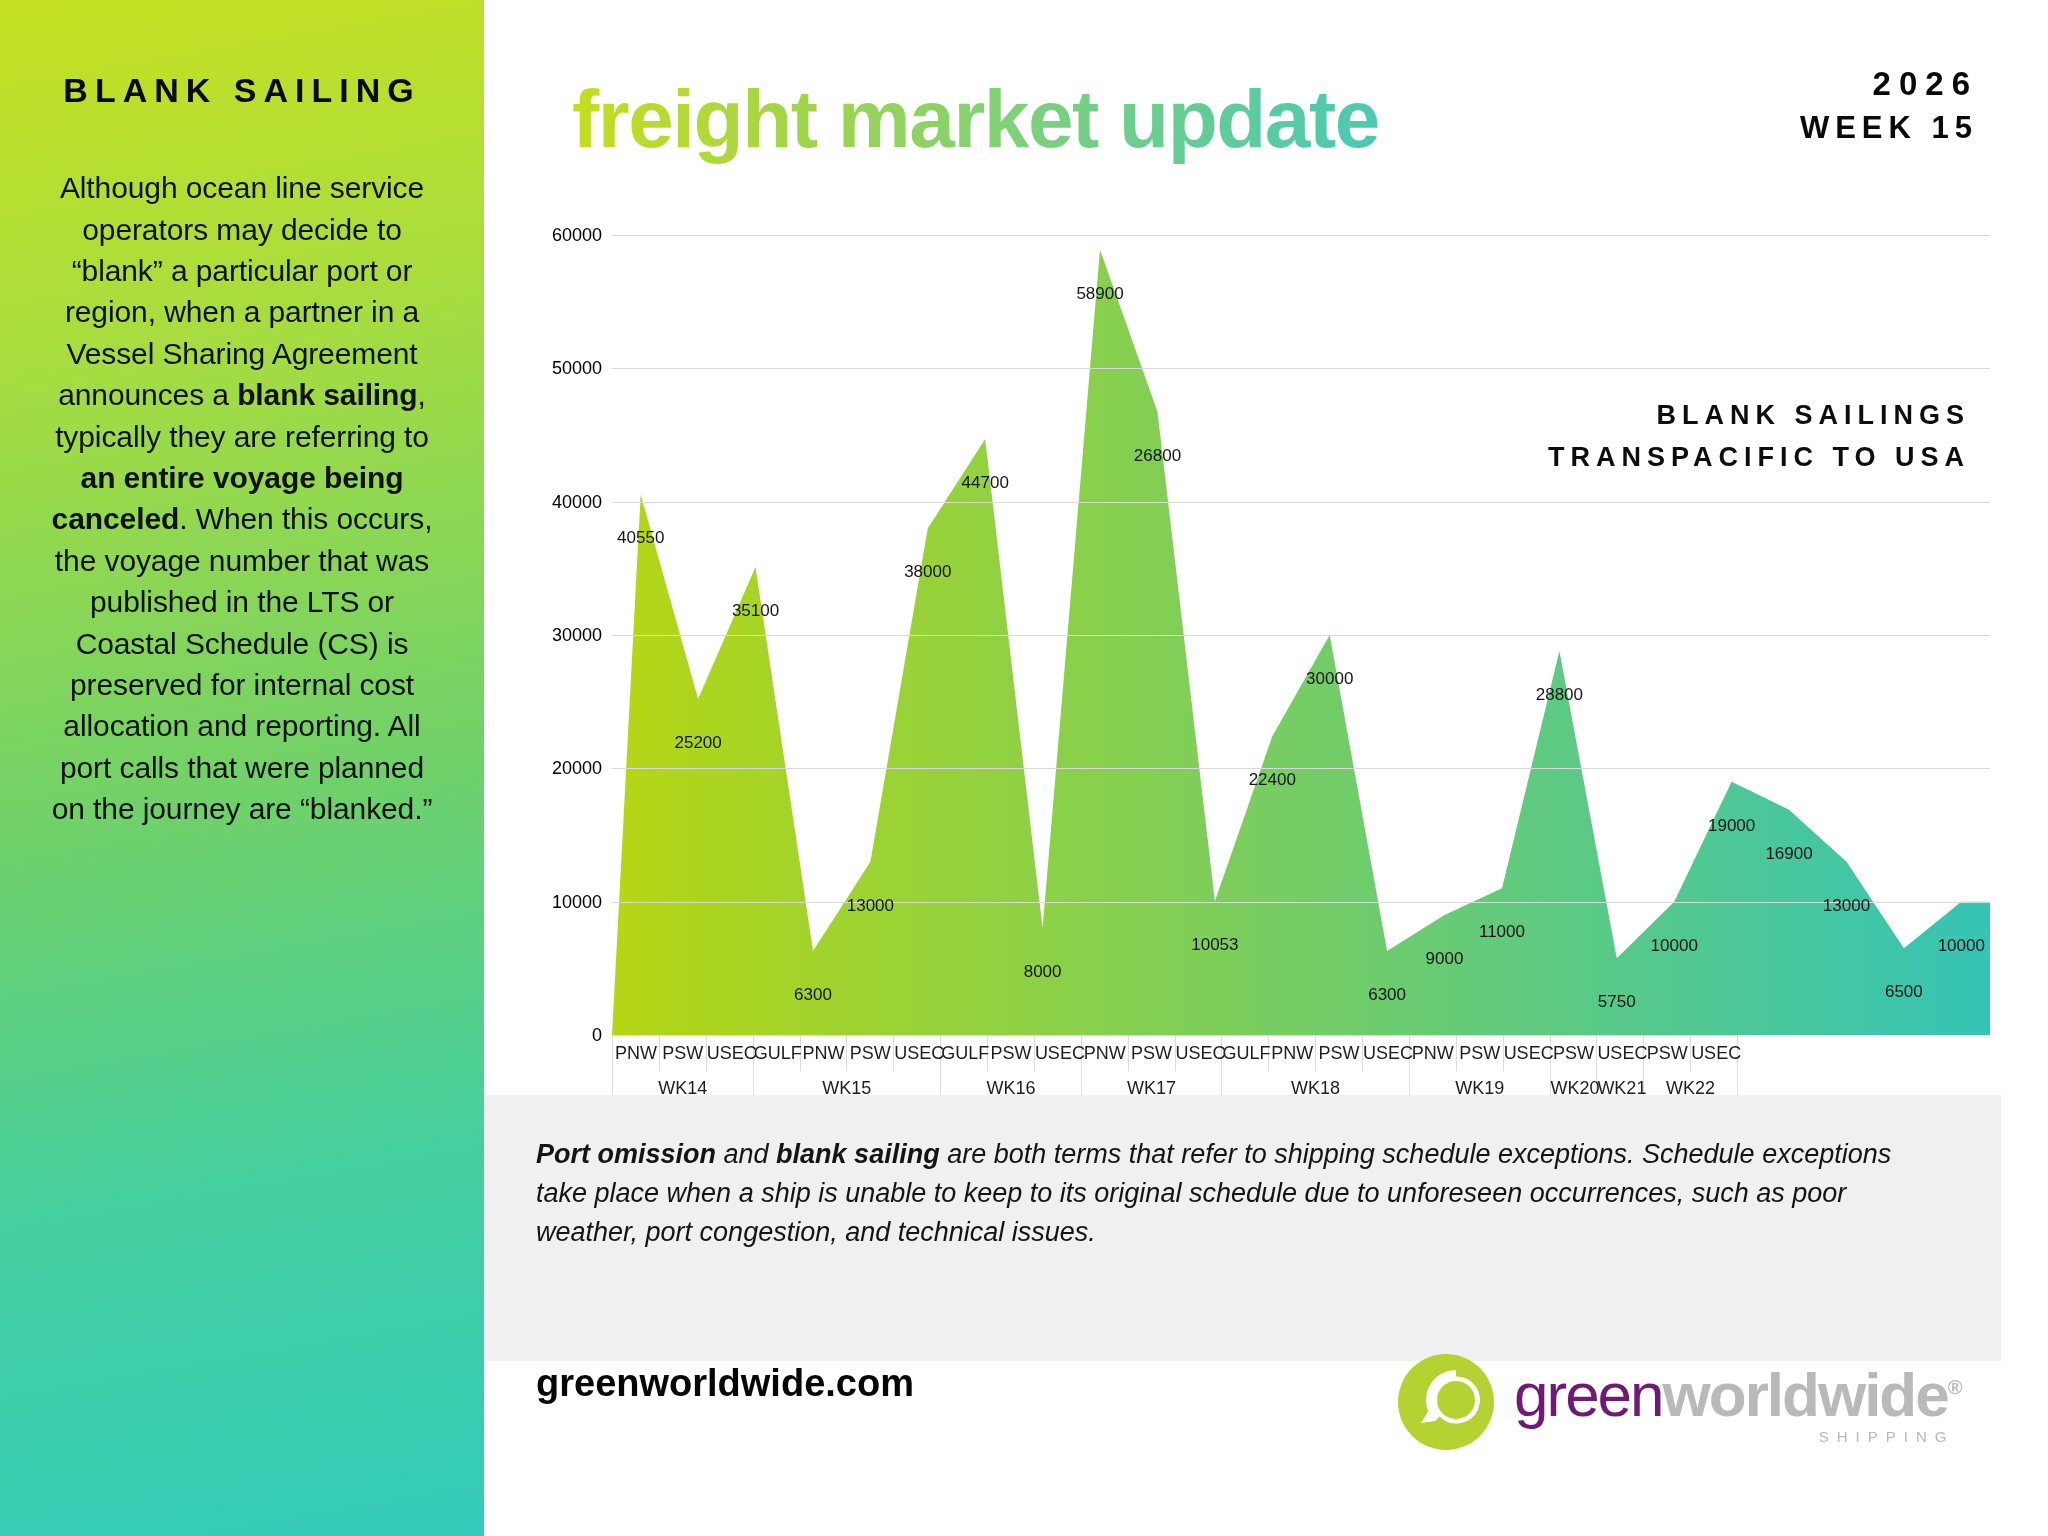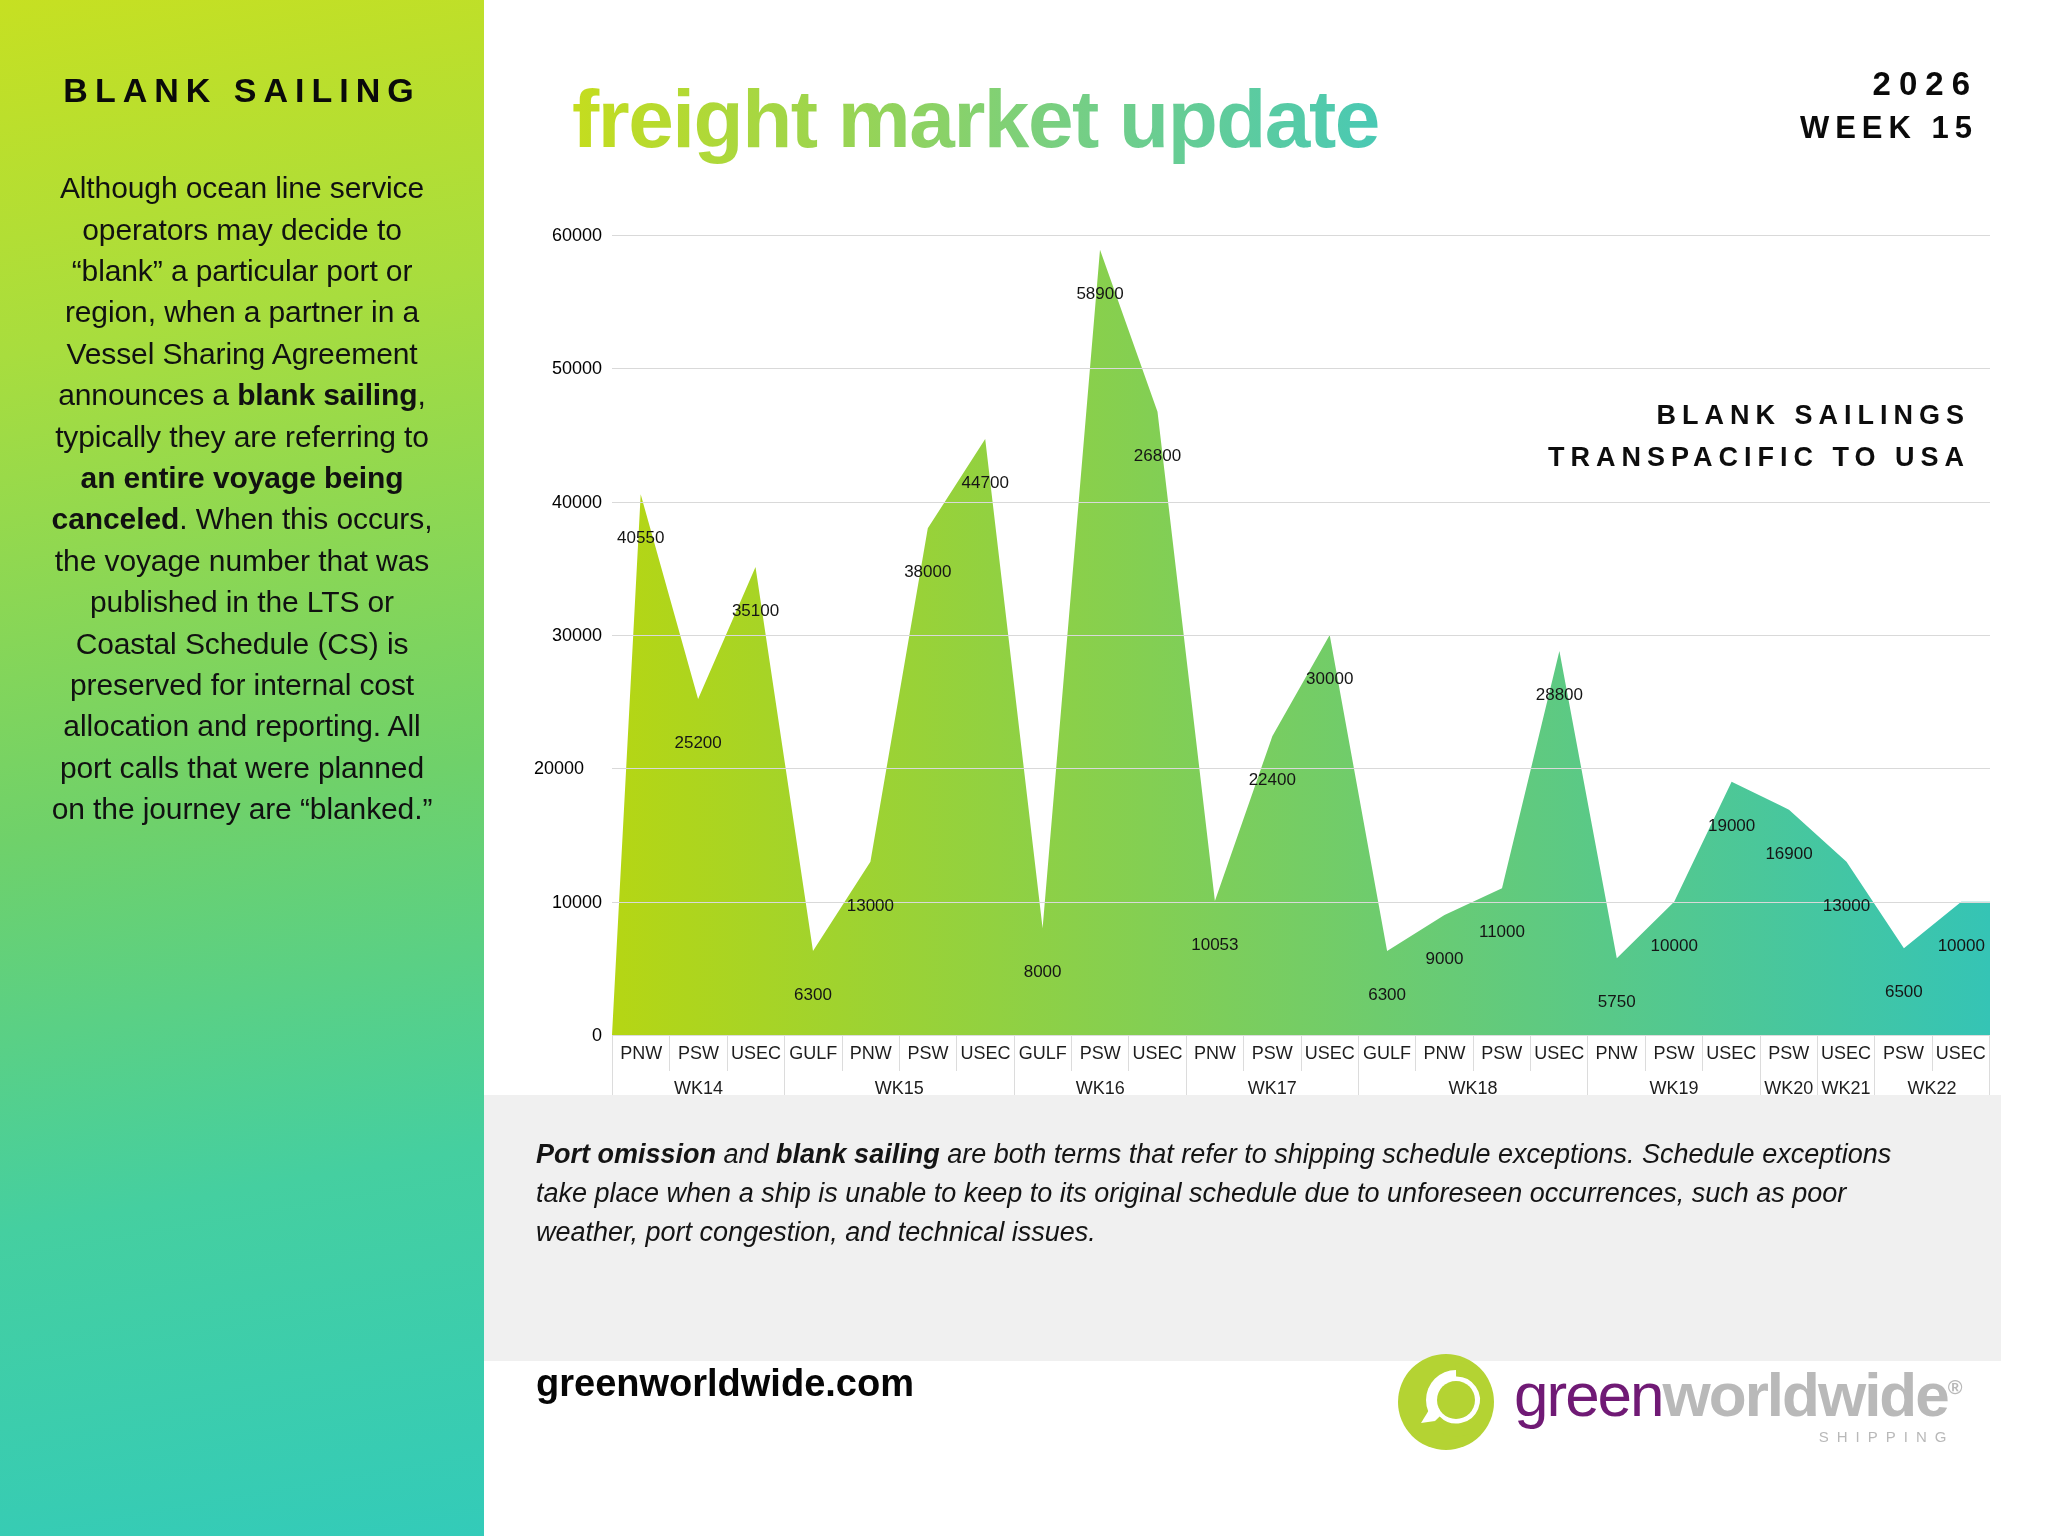--- a/index.html
+++ b/index.html
@@ -61,21 +61,21 @@
   }
   .gridline {
     position:absolute; left:0; width:100%; height:1px; background:#d9d9d9;
   }
   #area-svg { position:absolute; left:0; top:0; width:100%; height:100%; }
   .dlabel {
     position:absolute; font-size:17px; color:#151515; white-space:nowrap;
     transform:translateX(-50%);
   }
   
-  #axis { position:absolute; left:128px; top:820px; width:1378px; }
+  #axis { position:absolute; left:128px; top:820px; width:1126px; }
   #axis table { border-collapse:collapse; width:100%; table-layout:fixed; }
   #axis td {
     font-size:18px; color:#1d1d1d; text-align:center; padding:7px 0;
     border:1px solid #dcdcdc;
   }
   #axis tr.cats td { border-bottom:none; }
   #axis tr.weeks td { border-top:none; }
 
   
   #note {
@@ -131,21 +131,21 @@
           <stop offset="0%" stop-color="#b5d614"></stop>
           <stop offset="100%" stop-color="#35c4b5"></stop>
         </linearGradient>
       </defs>
       <path id="area-path" fill="url(#grad)" d="M 0 800 L 28.7 259.3 L 86.1 464.0 L 143.5 332.0 L 201.0 716.0 L 258.4 626.7 L 315.8 293.3 L 373.2 204.0 L 430.6 693.3 L 488.0 14.7 L 545.5 176.7 L 602.9 666.0 L 660.3 501.3 L 717.7 400.0 L 775.1 716.0 L 832.5 680.0 L 890.0 653.3 L 947.4 416.0 L 1004.8 723.3 L 1062.2 666.7 L 1119.6 546.7 L 1177.0 574.7 L 1234.5 626.7 L 1291.9 713.3 L 1349.3 666.7 L 1378 666.7 L 1378 800 Z"></path>
     </svg>
   <div class="ytick" style="top: 800px;">0</div>
       <div class="gridline" style="top: 666.667px;"></div>
       <div class="ytick" style="top: 666.667px;">10000</div>
       <div class="gridline" style="top: 533.333px;"></div>
-      <div class="ytick" style="top: 533.333px; text-align: center;">20000</div>
+      <div class="ytick" style="top: 533.333px;">20000</div>
       <div class="gridline" style="top: 400px;"></div>
       <div class="ytick" style="top: 400px;">30000</div>
       <div class="gridline" style="top: 266.667px;"></div>
       <div class="ytick" style="top: 266.667px;">40000</div>
       <div class="gridline" style="top: 133.333px;"></div>
       <div class="ytick" style="top: 133.333px;">50000</div>
       <div class="gridline" style="top: 0px;"></div>
       <div class="ytick" style="top: 0px;">60000</div>
       <div class="dlabel" style="left: 28.7083px; top: 293.333px;">40550</div>
       <div class="dlabel" style="left: 86.125px; top: 498px;">25200</div>

